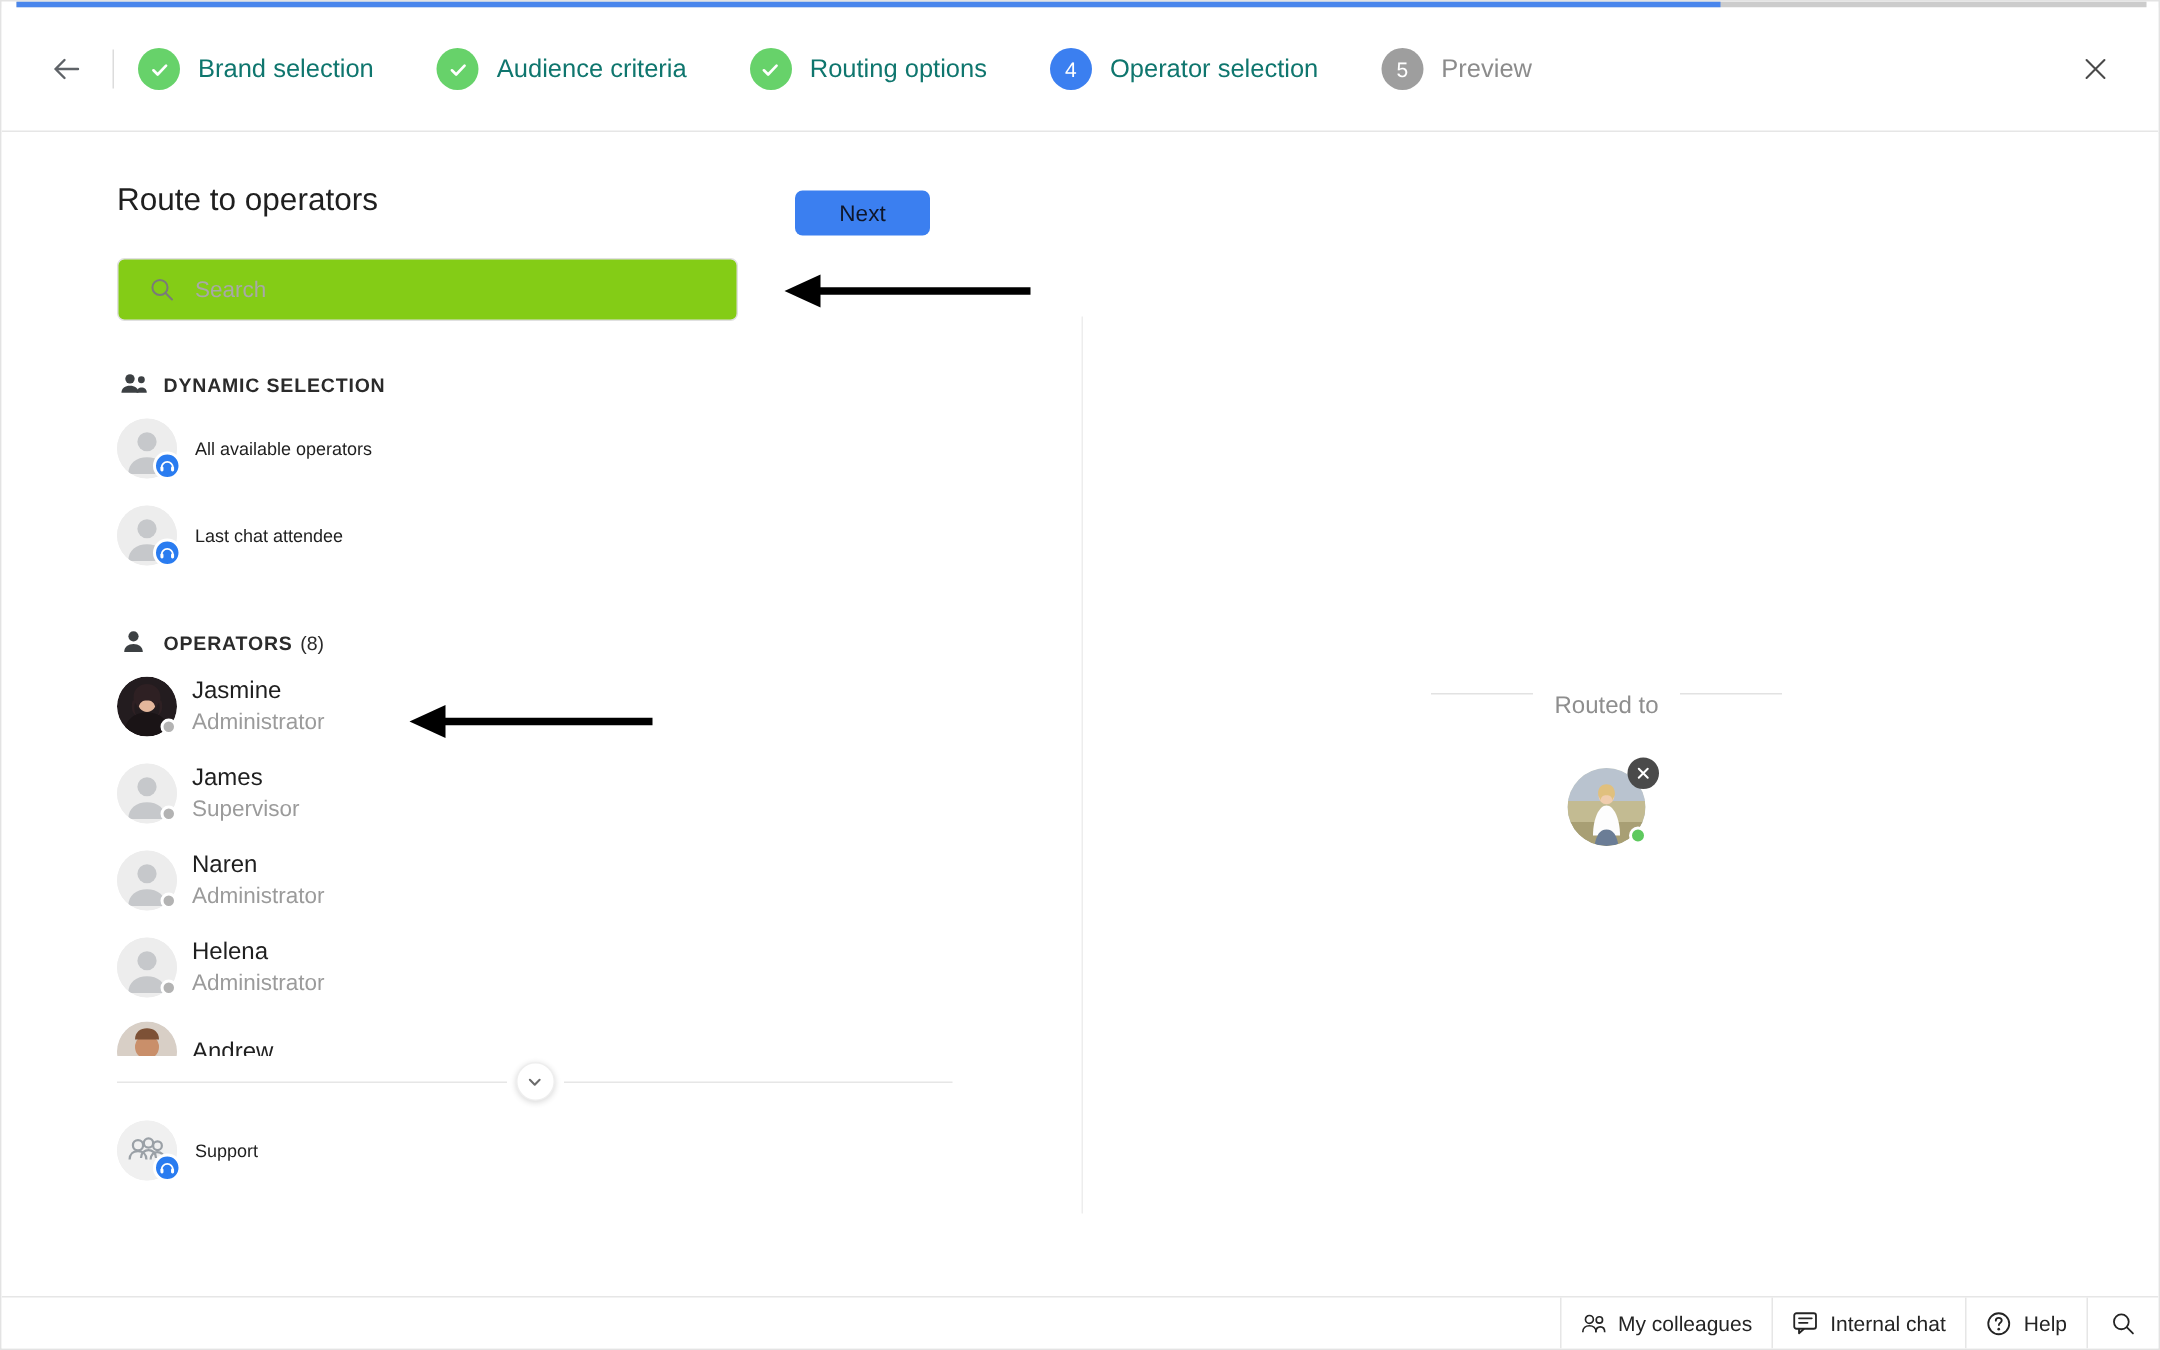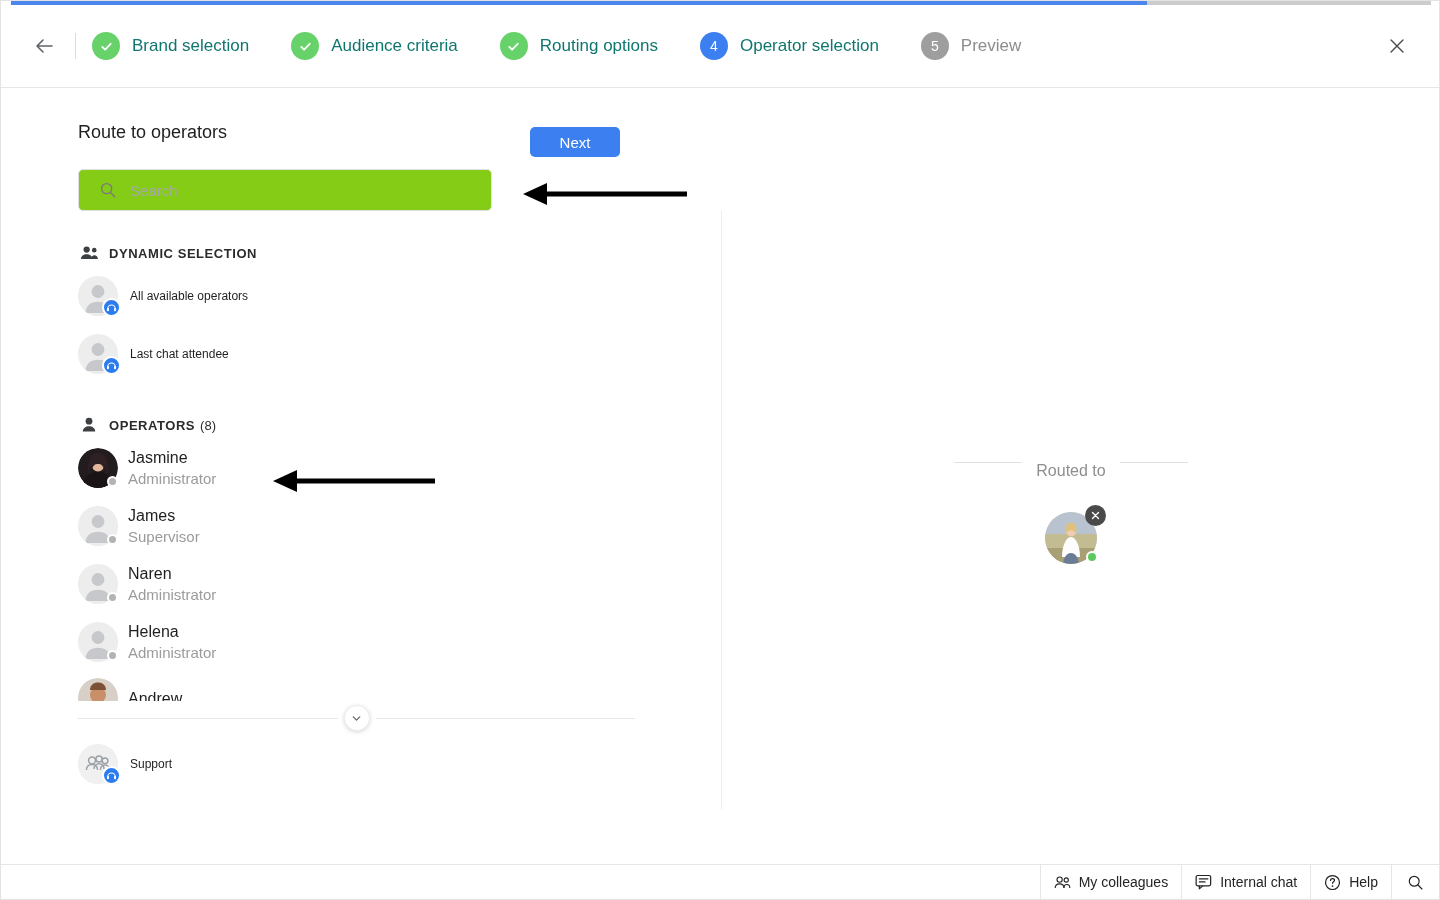--- a/index.html
+++ b/index.html
@@ -78,27 +78,27 @@
     position: absolute; top: 88px; left: 0;
     width: 1438px; height: 775px;
     background: #fff;
   }
 
   
   .left-col {
     position: absolute; left: 77px; top: 0; width: 560px;
   }
   .page-title {
-    font-size: 18px; color: #1f1f1f; font-weight: 400;
+    font-size: 21px; color: #1f1f1f; font-weight: 400;
     margin-top: 33px;
   }
   .next-btn {
     position: absolute; left: 452px; top: 38px;
     width: 90px; height: 30px; border-radius: 5px;
-    background: #3b7ff0; color: #ffffff;
+    background: #3b7ff0; color: #0f172a;
     font-size: 15px; font-weight: 500;
     border: none; cursor: pointer;
     font-family: "Liberation Sans", sans-serif;
   }
   .search-box {
     position: relative; margin-top: 26px;
     width: 414px; height: 42px;
     border: 1px solid #e0e0e0; border-radius: 5px;
     display: flex; align-items: center;
     background: #84cc16;

